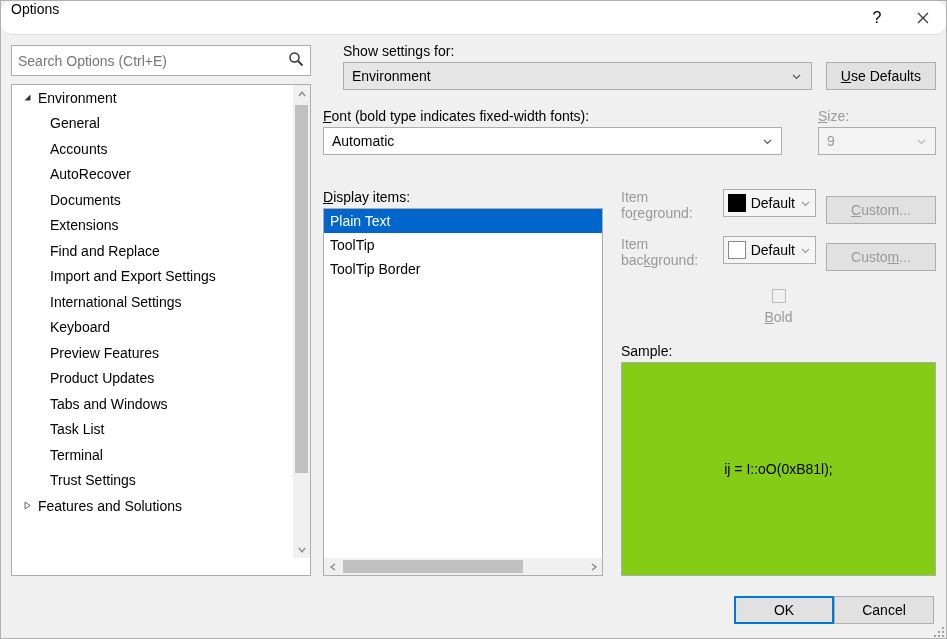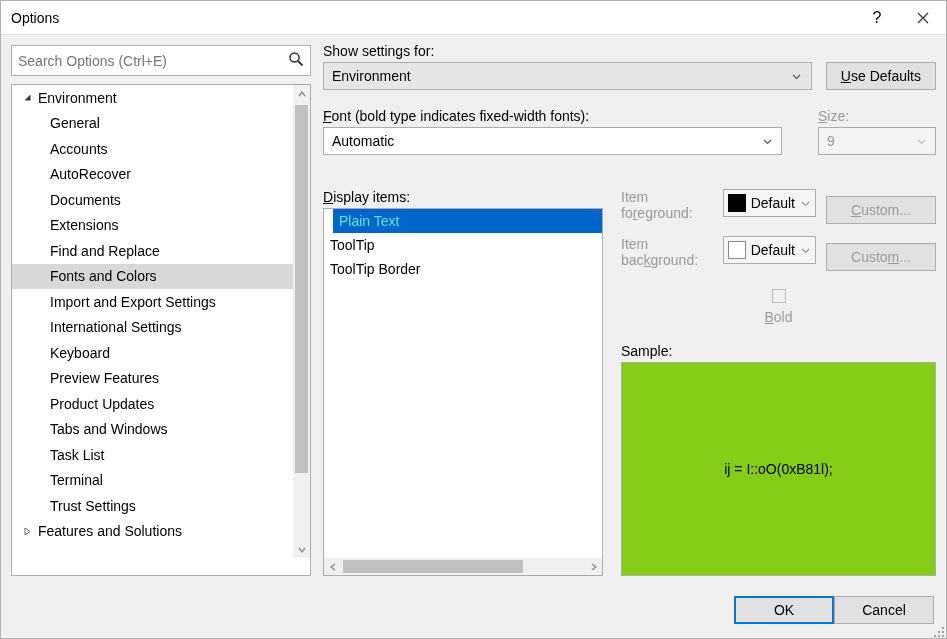--- a/index.html
+++ b/index.html
@@ -1,18 +1,18 @@
 <!DOCTYPE html>
 <html><head>
   <meta charset="utf-8">
   <style>
     * { box-sizing: border-box; margin: 0; padding: 0; font-family: "Segoe UI", sans-serif; font-size: 14px; }
     body { width: 947px; height: 639px; background: #f0f0f0; border: 1px solid #b0b0b0; overflow: hidden; display: flex; flex-direction: column; }
     
-    .titlebar { display: flex; align-items: center; height: 34px; padding-left: 10px; background: #ffffff; border-bottom: 1px solid #e0e0e0; }
+    .titlebar { display: flex; align-items: flex-start; height: 34px; padding-left: 10px; background: #ffffff; border-bottom: 1px solid #e0e0e0; border-radius: 11px; }
     .titlebar-title { flex: 1; font-size: 14px; }
     .titlebar-btn { width: 46px; height: 34px; display: flex; align-items: center; justify-content: center; cursor: pointer; }
     .titlebar-btn svg { width: 12px; height: 12px; }
     .titlebar-help { font-size: 16px; font-family: "Segoe UI", sans-serif; }
     
     .content { flex: 1; display: flex; padding: 10px; gap: 12px; }
     
     .left-panel { width: 300px; display: flex; flex-direction: column; }
     .search-box { height: 31px; border: 1px solid #adadad; background: #fff; display: flex; align-items: center; padding: 0 6px; margin-bottom: 8px; }
     .search-input { border: none; outline: none; flex: 1; color: #737373; font-size: 14px; }
@@ -39,35 +39,35 @@
     .underline { text-decoration: underline; }
     
     .combo { height: 28px; border: 1px solid #adadad; background: #fff; display: flex; align-items: center; padding: 0 8px; position: relative; }
     .combo.shaded { background: #e6e6e6; }
     .combo.disabled { background: #f3f3f3; color: #999; }
     .combo-text { flex: 1; font-size: 14px; }
     .combo-arrow { width: 20px; display: flex; align-items: center; justify-content: center; margin-right: -4px; }
     .combo-arrow svg { width: 9px; height: 9px; }
     
     .top-row { display: flex; gap: 14px; align-items: flex-end; margin-bottom: 18px; margin-top: -2px;}
-    .top-row .left { flex: 1; }
+    .top-row .left { flex: 1; margin-left: 20px; }
     .btn { height: 28px; padding: 0 14px; border: 1px solid #adadad; background: #e1e1e1; cursor: pointer; font-size: 14px; display: flex; align-items: center; justify-content: center; min-width: 110px; }
     .btn.disabled { color: #999; }
     .btn.primary { border: 2px solid #0078d4; }
     
     .font-size-row { display: flex; gap: 36px; align-items:flex-end; margin-bottom: 34px; }
     .font-col { flex: 1; }
     .size-col { width: 118px; }
     
     .display-row { display: flex; gap: 18px; flex: 1; }
     .display-col { flex: 0 0 280px; display: flex; flex-direction: column; }
     .listbox { flex: 1; border: 1px solid #adadad; background: #fff; overflow: hidden; position: relative; }
     .list-items { position: absolute; top: 0; bottom: 17px; left: 0; right: 0; }
     .list-item { height: 24px; display: flex; align-items: center; padding: 0 6px; cursor: pointer; font-size: 14px; }
-    .list-item.selected { background: #0066cc; color: #5eead4; margin-left: 9px; }
+    .list-item.selected { background: #0066cc; color: #ffffff; }
     .listbox-hscroll { position: absolute; bottom: 0; left: 0; right: 0; height: 17px; background: #f0f0f0; }
     .listbox-hscroll::before { content:""; position:absolute; left: 19px; width: 180px; top: 2px; bottom: 2px; background: #c0c0c0; }
     .listbox-hscroll .l, .listbox-hscroll .r { position: absolute; top: 0; width: 17px; height: 17px; display:flex; align-items:center; justify-content:center; }
     .listbox-hscroll .l { left:0; } .listbox-hscroll .r { right:0; }
     .listbox-hscroll svg { width:8px; height:8px; }
     
     .right-col { flex: 1; display: flex; flex-direction: column; }
     .color-row { display: flex; gap: 10px; align-items: flex-end; margin-bottom: 12px; }
     .color-combo-wrap { flex: 1; display:flex; }
     .color-combo { height: 28px; border: 1px solid #adadad; background: #f5f5f5; display: flex; align-items: center; padding: 0 4px; }
@@ -130,23 +130,20 @@
             <span>AutoRecover</span>
           </div>
           <div class="tree-item child">
             <span>Documents</span>
           </div>
           <div class="tree-item child">
             <span>Extensions</span>
           </div>
           <div class="tree-item child">
             <span>Find and Replace</span>
-          </div>
-          <div class="tree-item child selected">
-            <span>Fonts and Colors</span>
           </div>
           <div class="tree-item child">
             <span>Import and Export Settings</span>
           </div>
           <div class="tree-item child">
             <span>International Settings</span>
           </div>
           <div class="tree-item child">
             <span>Keyboard</span>
           </div>

